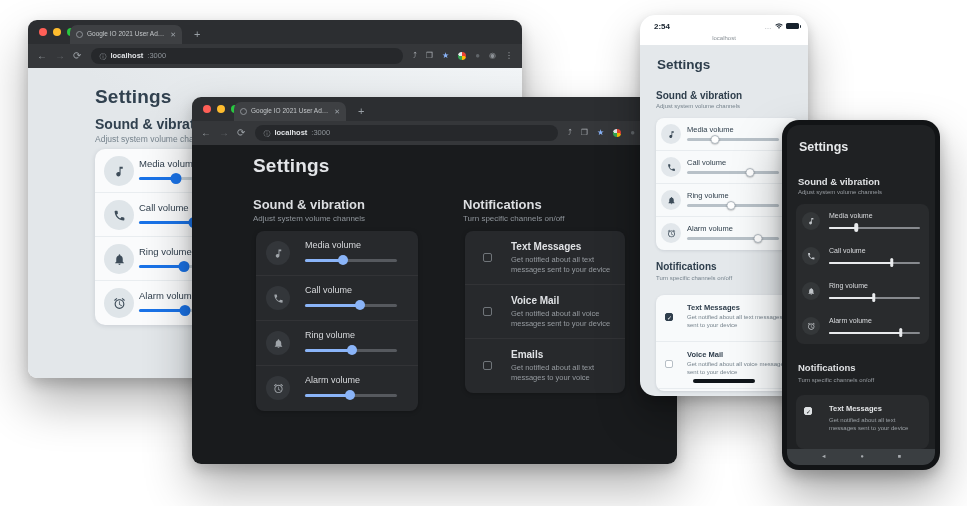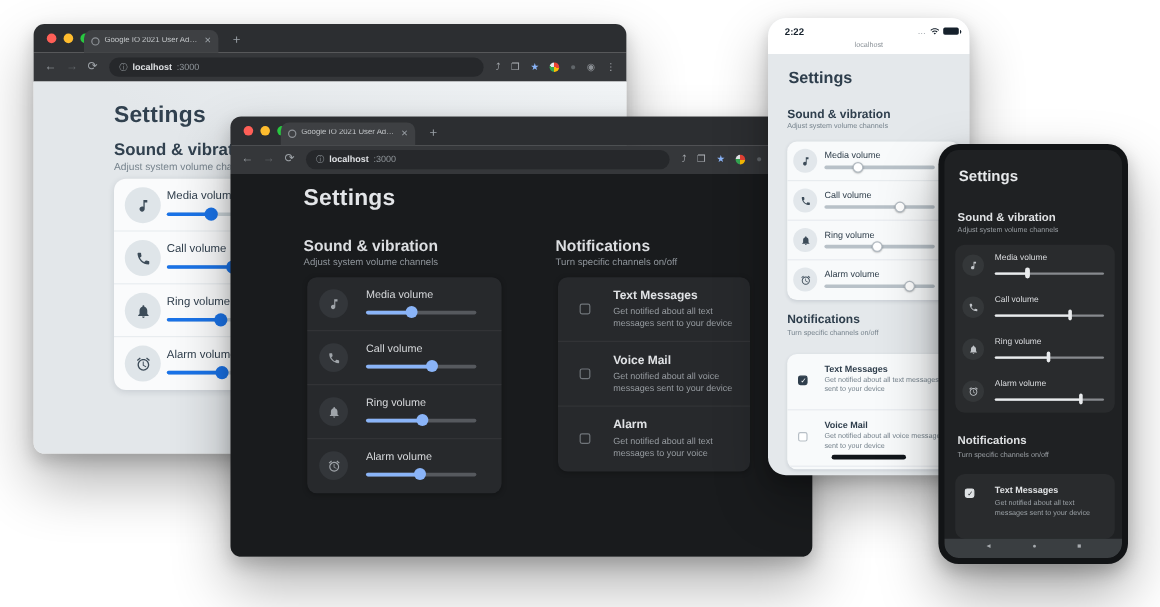--- a/index.html
+++ b/index.html
@@ -353,30 +353,30 @@
         <div class="ntitle">Text Messages</div>
         <div class="ndesc">Get notified about all text messages sent to your device</div>
       </div>
       <div class="nrow">
         <span class="cbx"></span>
         <div class="ntitle">Voice Mail</div>
         <div class="ndesc">Get notified about all voice messages sent to your device</div>
       </div>
       <div class="nrow">
         <span class="cbx"></span>
-        <div class="ntitle">Alarm</div>
+        <div class="ntitle">Emails</div>
         <div class="ndesc">Get notified about all text messages to your voice</div>
       </div>
     </div>
   </div>
 </div>
 
 <div id="phone-light">
   <div class="pl-status">
-    <span class="pl-time">2:22</span>
+    <span class="pl-time">2:54</span>
     <span class="pl-sticons">
       <span class="pl-sig">…</span>
       <svg class="gi pl-wifi">
           <use href="#i-wifi"></use>
         </svg>
       <span class="pl-batt"></span>
     </span>
     <div class="pl-url">localhost</div>
   </div>
   <div class="abs h1">Settings</div>

